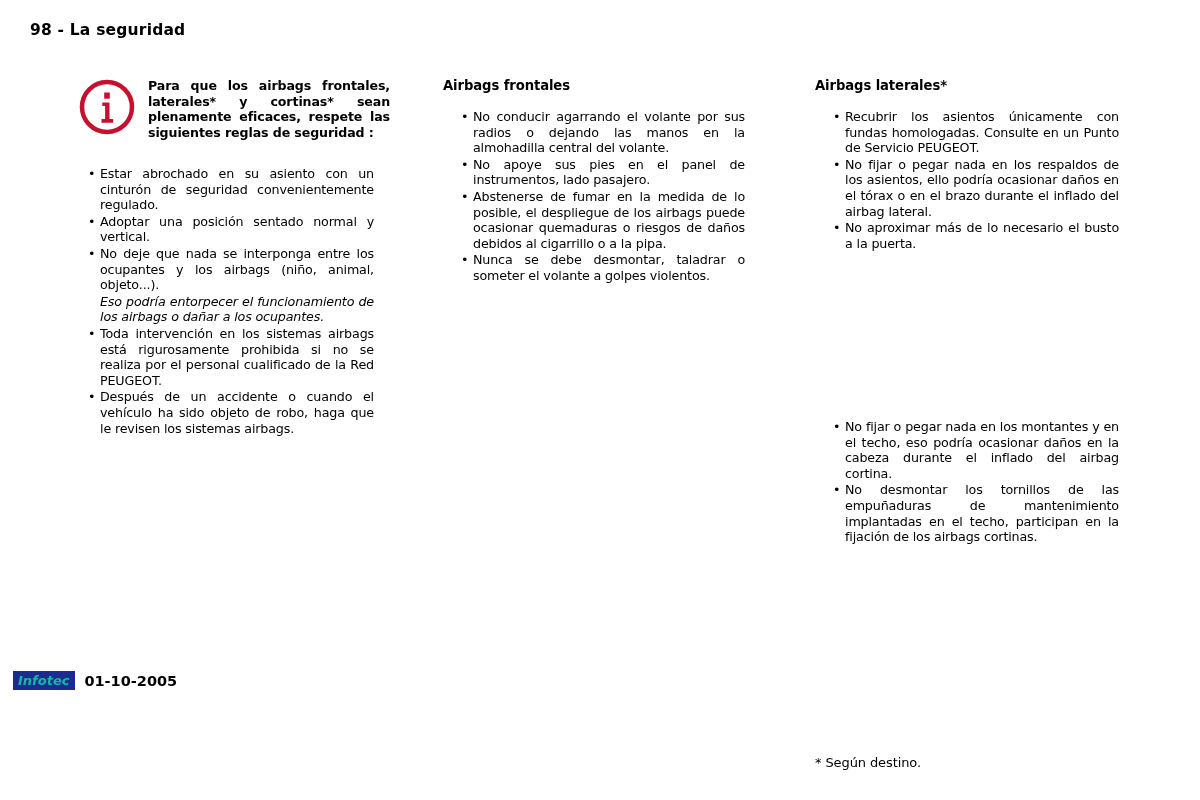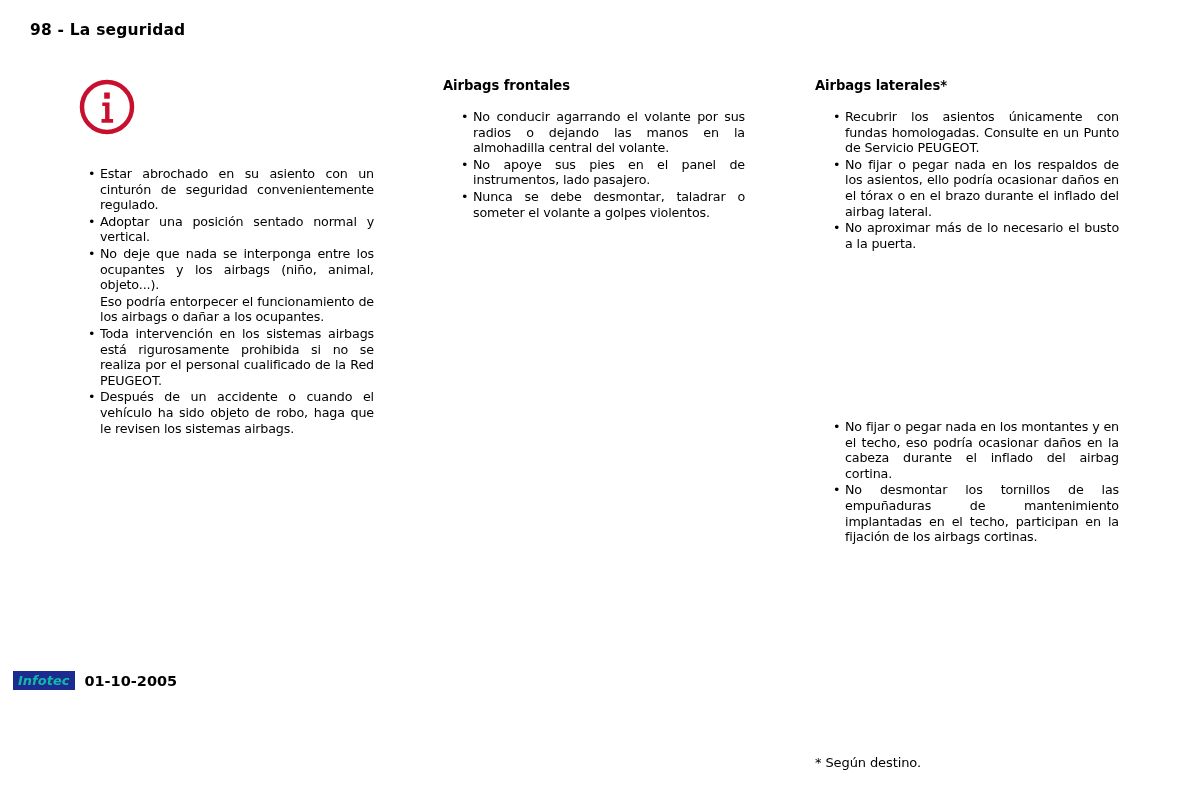--- a/index.html
+++ b/index.html
@@ -87,20 +87,21 @@
   ul.bullets > li::before {
     content: "•";
     position: absolute;
     left: 2px;
     top: 0;
     font-size: 12.7px;
     line-height: 15.6px;
   }
   ul.bullets > li.nobullet {
     padding-left: 14px;
+    font-style: italic;
   }
   ul.bullets > li.nobullet::before {
     content: "";
   }
   .list-gap-top { margin-top: 3px; }
 
   .col3-block2 {
     position: absolute;
     top: 325px;
     left: 0;
@@ -150,36 +151,38 @@
 
     <div class="col col-1">
       <div class="warn-head">
         <div class="warn-icon">
           <svg width="58" height="58" viewBox="0 0 58 58">
             <circle cx="29" cy="29" r="25" fill="none" stroke="#c8102e" stroke-width="4.5"></circle>
             <rect x="26.2" y="14.5" width="5.6" height="6.2" fill="#c8102e"></rect>
             <path d="M24.3 24.5 h7.2 v16.6 h3.6 v3.6 h-11.6 v-3.6 h3.6 v-13 h-2.8 z" fill="#c8102e"></path>
           </svg>
         </div>
+        <div class="warn-text">Para que los airbags frontales, laterales* y cortinas* sean plenamente eficaces, respete las siguientes reglas de seguridad :</div>
       </div>
       <ul class="bullets list-gap-top">
         <li>Estar abrochado en su asiento con un cinturón de seguridad convenientemente regulado.</li>
         <li>Adoptar una posición sentado normal y vertical.</li>
         <li>No deje que nada se interponga entre los ocupantes y los airbags (niño, animal, objeto...).</li>
         <li class="nobullet">Eso podría entorpecer el funcionamiento de los airbags o dañar a los ocupantes.</li>
         <li>Toda intervención en los sistemas airbags está rigurosamente prohibida si no se realiza por el personal cualificado de la Red PEUGEOT.</li>
         <li>Después de un accidente o cuando el vehículo ha sido objeto de robo, haga que le revisen los sistemas airbags.</li>
       </ul>
     </div>
 
     <div class="col col-2">
       <div class="section-title">Airbags frontales</div>
       <ul class="bullets">
         <li>No conducir agarrando el volante por sus radios o dejando las manos en la almohadilla central del volante.</li>
         <li>No apoye sus pies en el panel de instrumentos, lado pasajero.</li>
+        <li>Abstenerse de fumar en la medida de lo posible, el despliegue de los airbags puede ocasionar quemaduras o riesgos de daños debidos al cigarrillo o a la pipa.</li>
         <li>Nunca se debe desmontar, taladrar o someter el volante a golpes violentos.</li>
       </ul>
     </div>
 
     <div class="col col-3">
       <div class="section-title">Airbags laterales*</div>
       <ul class="bullets">
         <li>Recubrir los asientos únicamente con fundas homologadas. Consulte en un Punto de Servicio PEUGEOT.</li>
         <li>No fijar o pegar nada en los respaldos de los asientos, ello podría ocasionar daños en el tórax o en el brazo durante el inflado del airbag lateral.</li>
         <li>No aproximar más de lo necesario el busto a la puerta.</li>

